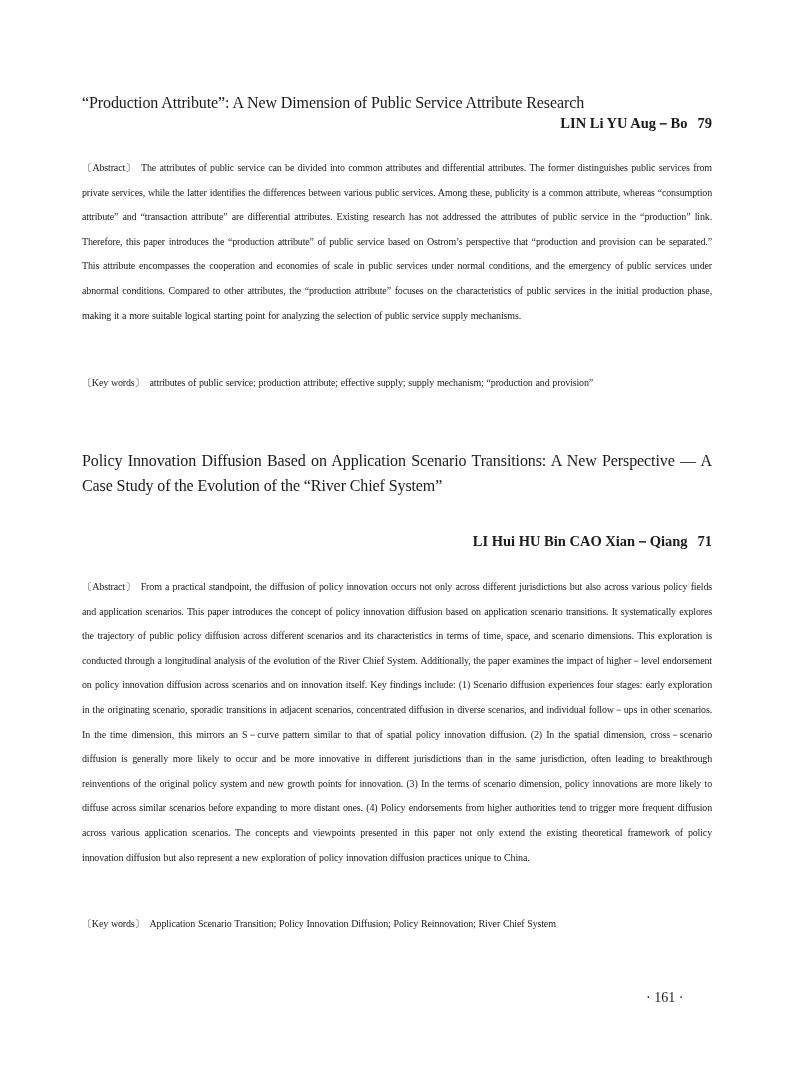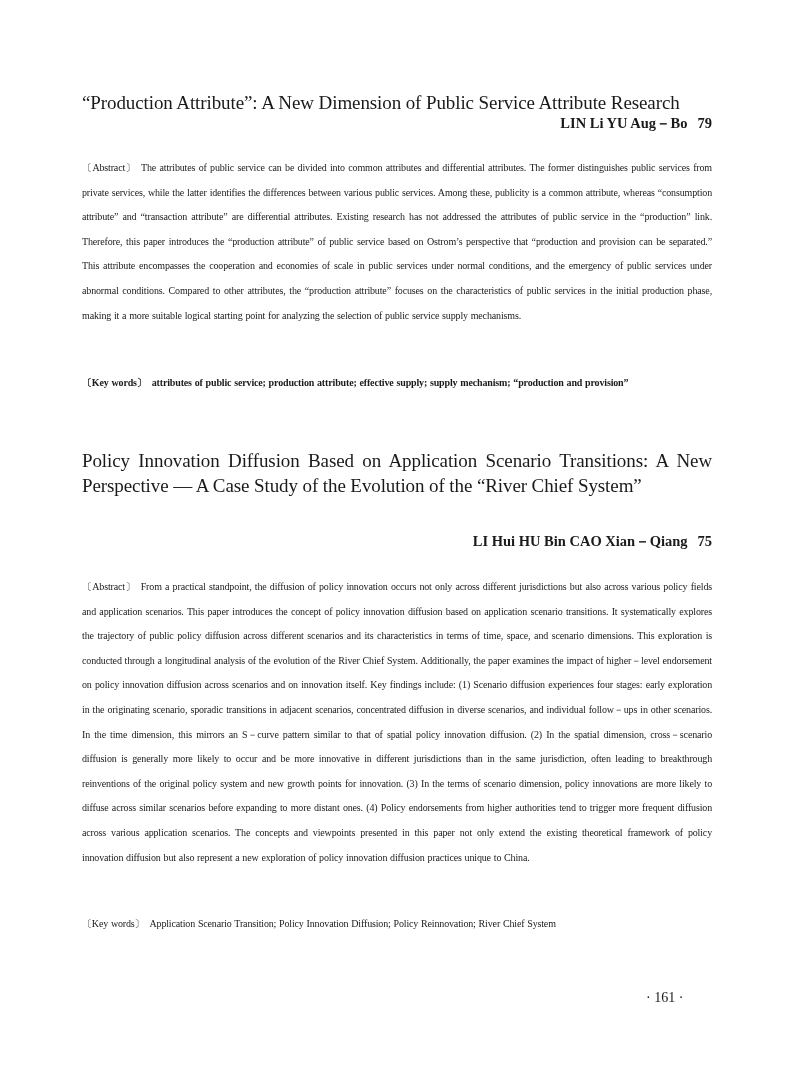--- a/index.html
+++ b/index.html
@@ -3,38 +3,38 @@
 <meta charset="utf-8">
 <style>
   html, body { margin: 0; padding: 0; background: #ffffff; }
   body {
     width: 794px; height: 1077px; position: relative; overflow: hidden;
     font-family: "Liberation Serif", "DejaVu Serif", serif;
     color: #1a1a1a;
   }
   .page { position: absolute; left: 82px; top: 0; width: 630px; }
   .title {
-    font-size: 19px; line-height: 25px; letter-spacing: -0.1px;
+    font-size: 16px; line-height: 25px; letter-spacing: -0.1px;
     margin: 0; font-weight: normal; text-align: justify;
     font-stretch: condensed;
   }
   .authors {
     text-align: right; font-size: 14.5px; line-height: 20px; margin: 0;
   }
   .authors b { font-weight: bold; }
   .authors .pg { font-weight: bold; margin-left: 10px; }
   .para {
     font-size: 10px; line-height: 24.6px; margin: 0; text-align: justify;
     letter-spacing: -0.15px; word-spacing: 0.5px;
   }
   .label { margin-right: 5px; }
   #a1-title { position: absolute; top: 90px; }
   #a1-authors { position: absolute; top: 113px; right: 0; }
   #a1-abstract { position: absolute; top: 156px; }
-  #a1-keywords { position: absolute; top: 371px; font-weight: bold; }
+  #a1-keywords { position: absolute; top: 371px; }
   #a2-title { position: absolute; top: 448px; }
   #a2-authors { position: absolute; top: 531px; right: 0; }
   #a2-abstract { position: absolute; top: 575px; }
   #a2-keywords { position: absolute; top: 912px; }
   .pagenum {
     position: absolute; top: 990px; left: 646px; font-size: 14px;
   }
 </style>
 </head>
 <body>
@@ -50,21 +50,21 @@
       <span class="label">〔Abstract〕</span><span>The attributes of public service can be divided into common attributes and differential attributes. The former distinguishes public services from private services, while the latter identifies the differences between various public services. Among these, publicity is a common attribute, whereas “consumption attribute” and “transaction attribute” are differential attributes. Existing research has not addressed the attributes of public service in the “production” link. Therefore, this paper introduces the “production attribute” of public service based on Ostrom’s perspective that “production and provision can be separated.” This attribute encompasses the cooperation and economies of scale in public services under normal conditions, and the emergency of public services under abnormal conditions. Compared to other attributes, the “production attribute” focuses on the characteristics of public services in the initial production phase, making it a more suitable logical starting point for analyzing the selection of public service supply mechanisms.</span>
     </p>
     <p id="a1-keywords" class="para">
       <span class="label">〔Key words〕</span><span>attributes of public service; production attribute; effective supply; supply mechanism; “production and provision”</span>
     </p>
   </section>
 
   <section>
     <h2 id="a2-title" class="title">Policy Innovation Diffusion Based on Application Scenario Transitions: A New Perspective — A Case Study of the Evolution of the “River Chief System”</h2>
     <p id="a2-authors" class="authors">
-      <b>LI Hui HU Bin   CAO Xian－Qiang</b><span class="pg">75</span>
+      <b>LI Hui HU Bin   CAO Xian－Qiang</b><span class="pg">71</span>
     </p>
     <p id="a2-abstract" class="para">
       <span class="label">〔Abstract〕</span><span>From a practical standpoint, the diffusion of policy innovation occurs not only across different jurisdictions but also across various policy fields and application scenarios. This paper introduces the concept of policy innovation diffusion based on application scenario transitions. It systematically explores the trajectory of public policy diffusion across different scenarios and its characteristics in terms of time, space, and scenario dimensions. This exploration is conducted through a longitudinal analysis of the evolution of the River Chief System. Additionally, the paper examines the impact of higher－level endorsement on policy innovation diffusion across scenarios and on innovation itself. Key findings include: (1) Scenario diffusion experiences four stages: early exploration in the originating scenario, sporadic transitions in adjacent scenarios, concentrated diffusion in diverse scenarios, and individual follow－ups in other scenarios. In the time dimension, this mirrors an S－curve pattern similar to that of spatial policy innovation diffusion. (2) In the spatial dimension, cross－scenario diffusion is generally more likely to occur and be more innovative in different jurisdictions than in the same jurisdiction, often leading to breakthrough reinventions of the original policy system and new growth points for innovation. (3) In the terms of scenario dimension, policy innovations are more likely to diffuse across similar scenarios before expanding to more distant ones. (4) Policy endorsements from higher authorities tend to trigger more frequent diffusion across various application scenarios. The concepts and viewpoints presented in this paper not only extend the existing theoretical framework of policy innovation diffusion but also represent a new exploration of policy innovation diffusion practices unique to China.</span>
     </p>
     <p id="a2-keywords" class="para">
       <span class="label">〔Key words〕</span><span>Application Scenario Transition; Policy Innovation Diffusion; Policy Reinnovation; River Chief System</span>
     </p>
   </section>
 
 </div>

